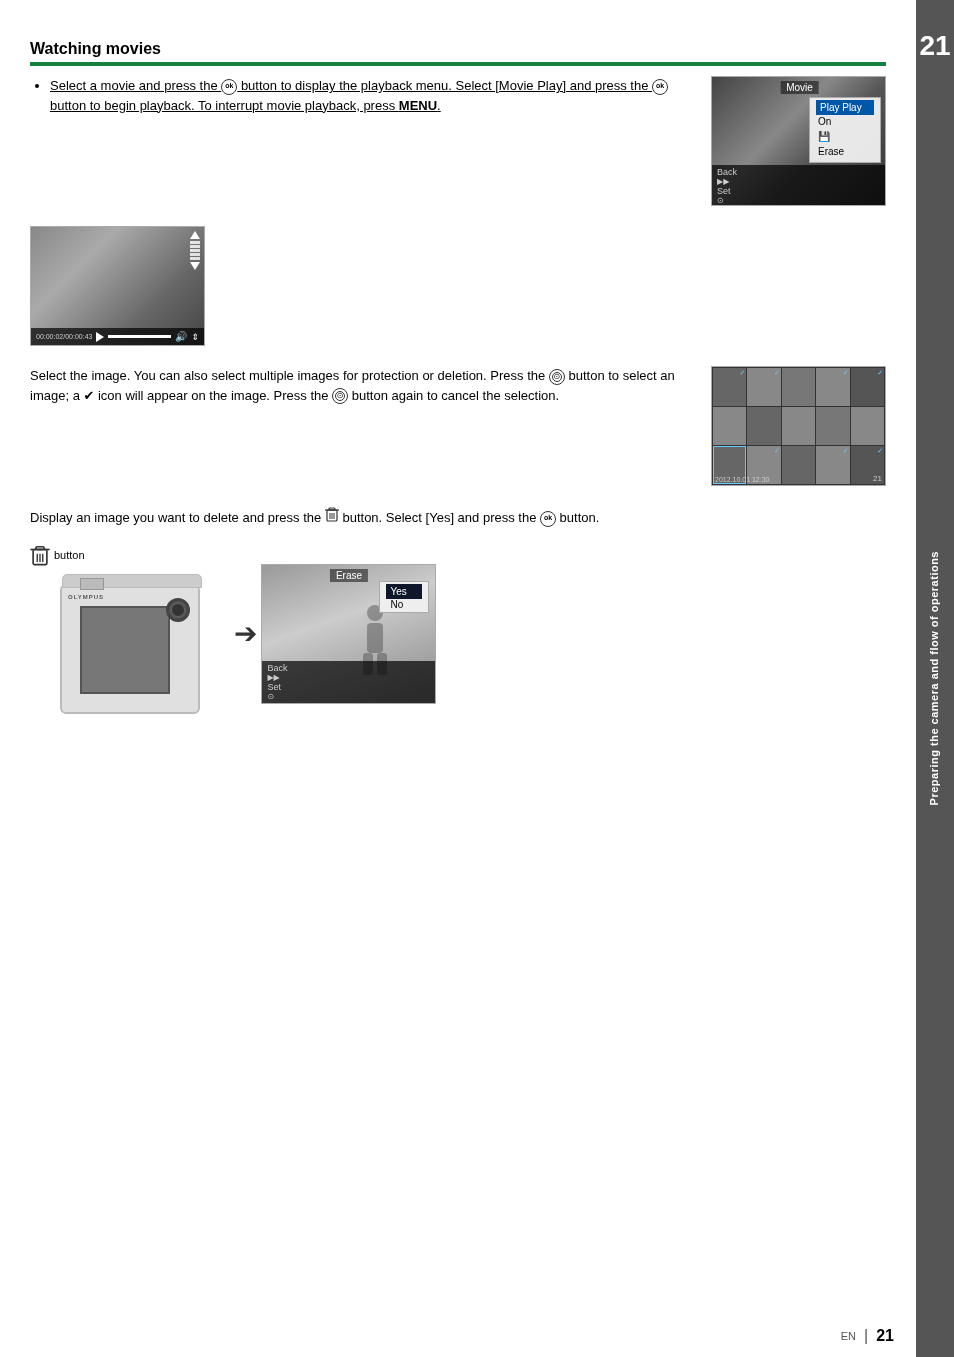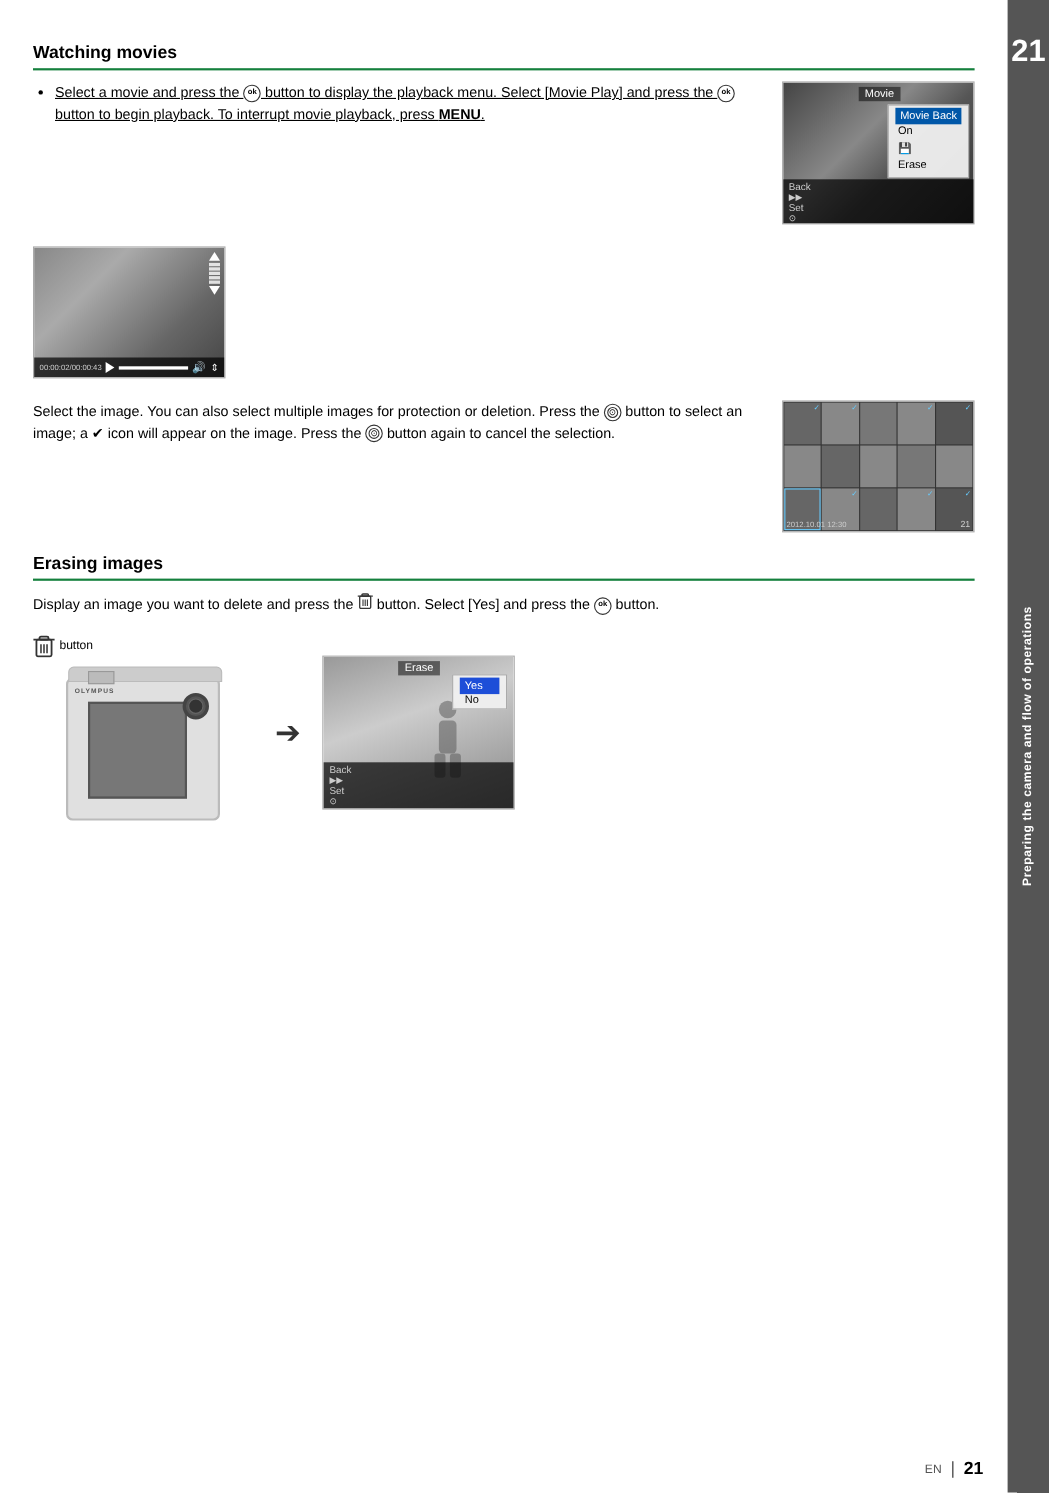--- a/index.html
+++ b/index.html
@@ -59,21 +59,21 @@
       margin-right: 38px;
       padding: 20px 30px 20px 30px;
     }
 
     
     .section {
       margin-bottom: 20px;
     }
 
     .section-header {
-      border-bottom: 2px solid #15803d;
+      border-bottom: 4px solid #15803d;
       padding-bottom: 4px;
       margin-bottom: 10px;
     }
 
     .section-title {
       font-size: 16px;
       font-weight: bold;
     }
 
     
@@ -269,21 +269,21 @@
       position: absolute;
       bottom: 2px;
       right: 3px;
       font-size: 8px;
       color: #ccc;
     }
 
     
     .erasing-row {
       display: flex;
-      gap: 20px;
+      gap: 4px;
       align-items: center;
       margin-top: 10px;
     }
 
     .trash-icon-label {
       position: absolute;
       top: 0px;
       left: 0px;
       font-size: 11px;
       display: flex;
@@ -325,21 +325,21 @@
       top: 4px;
       left: 50%;
       transform: translateX(-50%);
       color: #fff;
       font-size: 10px;
       background: rgba(0,0,0,0.5);
       padding: 1px 6px;
     }
 
     .erase-menu .menu-item.highlighted {
-      background: #1d4ed8;
+      background: #0f172a;
       color: #fff;
       margin: 0 -4px;
       padding: 2px 4px;
     }
 
     
     .bold-text { font-weight: bold; }
 
     
     .ok-btn {
@@ -482,21 +482,21 @@
             </li>
           </ul>
         </div>
 
         <div class="section-image-area">
           <div class="screen-mockup movie-screen">
             <div class="movie-bg"></div>
             <div class="movie-screen" style="position:absolute;top:0;left:0;right:0;bottom:0;">
               <div class="screen-label">Movie</div>
               <div class="movie-menu">
-                <div class="menu-item highlighted">Movie Back</div>
+                <div class="menu-item highlighted">Play Play</div>
                 <div class="menu-item">On</div>
                 <div class="menu-item">💾</div>
                 <div class="menu-item">Erase</div>
               </div>
               <div class="screen-bottom-bar">
                 <span>Back</span>
                 <span style="font-size:8px;">▶▶</span>
                 <span>Set</span>
                 <span style="font-size:8px;">⊙</span>
               </div>
@@ -578,23 +578,20 @@
                 </div>
             </div>
             <div class="grid-date">2012.10.01 12:30</div>
             <div class="grid-page-num">21</div>
           </div>
         </div>
       </div>
     </div>
 
     <div class="section">
-      <div class="section-header">
-        <span class="section-title">Erasing images</span>
-      </div>
       <div class="section-text" style="margin-bottom: 16px;">
         Display an image you want to delete and press the
         <span style="display:inline-flex;align-items:center;gap:2px;">
           <svg width="14" height="16" viewBox="0 0 14 16">
             <rect x="2" y="4" width="10" height="11" rx="1" fill="none" stroke="#333" stroke-width="1.2"></rect>
             <rect x="4" y="2" width="6" height="2" rx="1" fill="none" stroke="#333" stroke-width="1.2"></rect>
             <line x1="0" y1="4" x2="14" y2="4" stroke="#333" stroke-width="1.2"></line>
             <line x1="5" y1="7" x2="5" y2="13" stroke="#333" stroke-width="1"></line>
             <line x1="7" y1="7" x2="7" y2="13" stroke="#333" stroke-width="1"></line>
             <line x1="9" y1="7" x2="9" y2="13" stroke="#333" stroke-width="1"></line>

